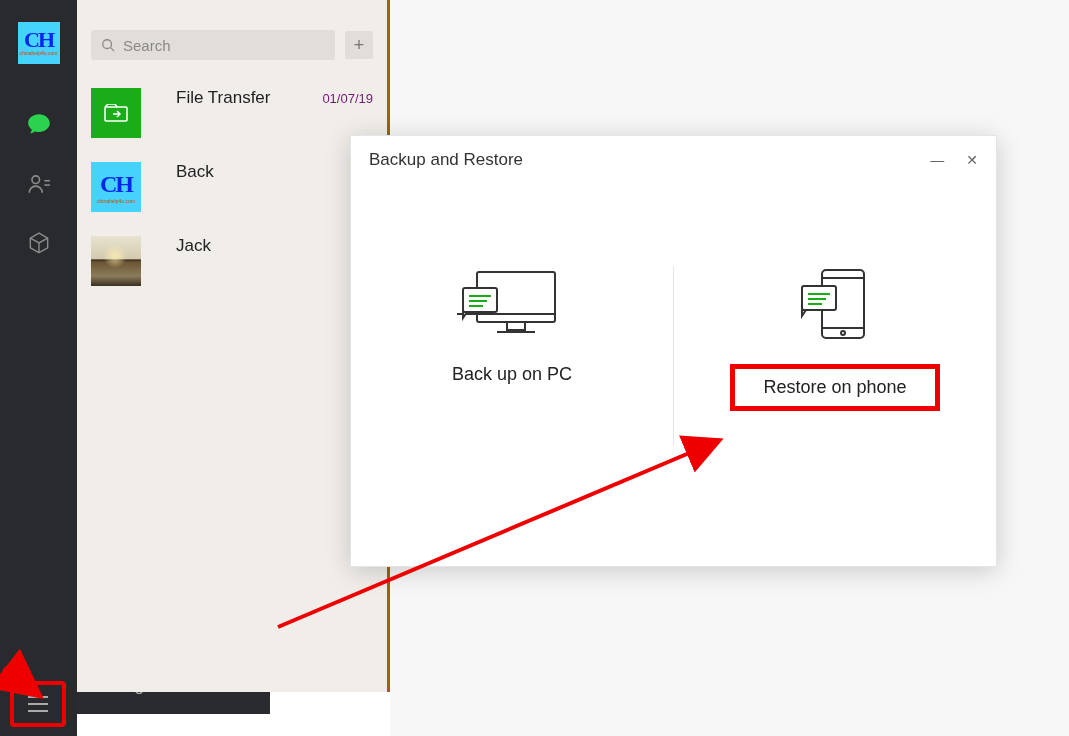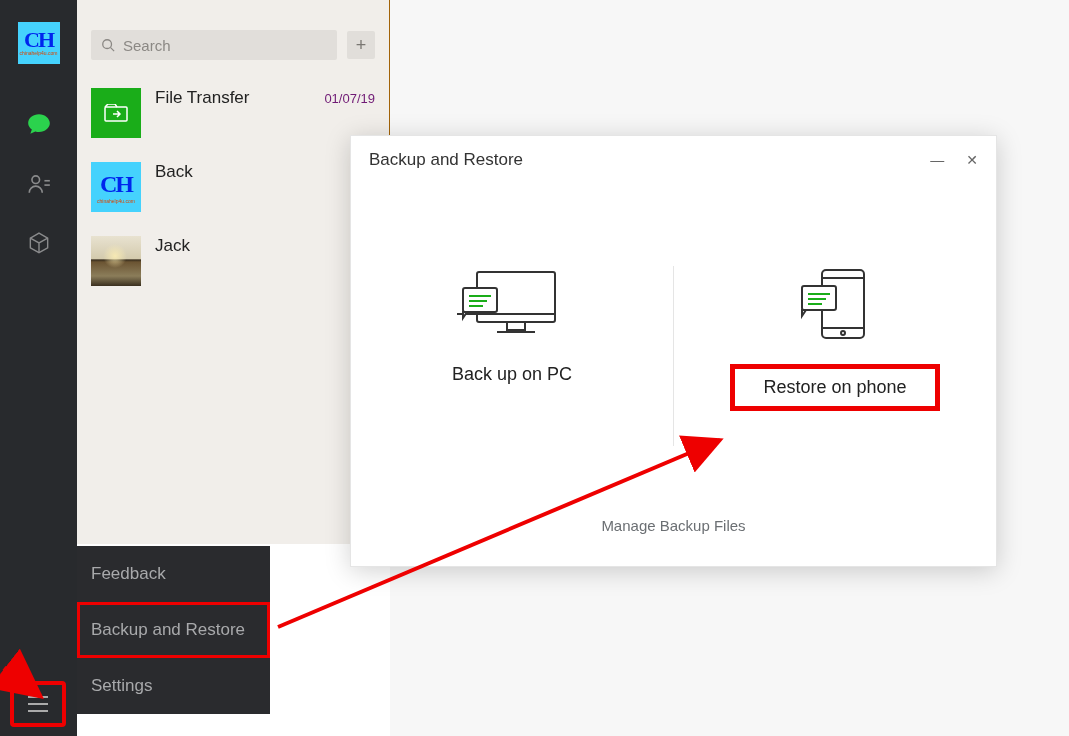--- a/index.html
+++ b/index.html
@@ -41,29 +41,29 @@
   .hamburger-wrap svg { width: 24px; height: 22px; color: #aaa; }
 
   .popup-menu {
     position: absolute; left: 77px; bottom: 22px; width: 193px;
     background: #2a2b2e;
   }
   .popup-item { height: 56px; display: flex; align-items: center; padding: 0 14px; color: #a8a9ab; font-size: 17px; cursor: pointer; }
   .popup-item.highlight { outline: 3px solid #e00; outline-offset: -3px; }
 
   .chatlist {
-    position: absolute; left: 77px; top: 0; width: 313px; height: 544px;
-    background: #f1eeea; border-right: 1px solid #a16207;
+    position: absolute; left: 77px; top: 0; width: 313px; height: 692px;
+    background: #f1eeea; border-right: 3px solid #a16207;
   }
   .search-row { display: flex; align-items: center; gap: 10px; padding: 30px 14px 16px; }
   .search-box { flex: 1; height: 30px; background: #e1deda; border-radius: 2px; display: flex; align-items: center; padding: 0 10px; color: #8b8884; font-size: 15px; }
   .search-box svg { width: 14px; height: 14px; margin-right: 8px; }
   .plus-btn { width: 28px; height: 28px; background: #e1deda; border-radius: 2px; display: flex; align-items: center; justify-content: center; color: #7a7773; font-size: 18px; cursor: pointer; }
 
-  .chat-item { display: flex; padding: 12px 14px; align-items: flex-start; cursor: pointer; }
+  .chat-item { display: flex; padding: 12px 14px; align-items: flex-start; cursor: pointer; gap: 21px; }
   .chat-avatar { width: 50px; height: 50px; flex-shrink: 0; margin-right: 14px; }
   .chat-avatar.ft { background: #1aad19; display: flex; align-items: center; justify-content: center; }
   .chat-avatar.ft svg { width: 24px; height: 18px; color: #fff; }
   .chat-avatar.jack { background: #45d2fd; display: flex; flex-direction: column; align-items: center; justify-content: center; color: #0026ed; }
   .chat-avatar.jack .top { font-size: 24px; font-weight: 900; font-family: Georgia, serif; letter-spacing: -2px; }
   .chat-avatar.jack .bot { font-size: 5px; color: #d40; }
   .chat-avatar.mike { background: linear-gradient(180deg, #e8e2d0 0%, #d4cbae 45%, #3a2f1f 48%, #6b5432 52%, #8b7d5a 80%, #3a2f1f 100%); position: relative; }
   .chat-avatar.mike::after { content: ""; position: absolute; top:0;left:0;right:0;bottom:0; background: radial-gradient(circle at 48% 40%, rgba(255,240,180,0.8) 0%, transparent 30%); }
   .chat-body { flex: 1; }
   .chat-title-row { display: flex; justify-content: space-between; align-items: baseline; }
@@ -239,21 +239,20 @@
           <line x1="28" y1="28" x2="50" y2="28" stroke="#1aad19" stroke-width="2"></line>
           <line x1="28" y1="33" x2="46" y2="33" stroke="#1aad19" stroke-width="2"></line>
           <line x1="28" y1="38" x2="42" y2="38" stroke="#1aad19" stroke-width="2"></line>
           <path d="M26 44l-4 6v-6z" fill="#fff"></path>
         </svg>
       </div>
       <span class="opt-label">Restore on phone</span>
     </div>
   </div>
 
-  <div class="manage">Manage Backup Files</div>
 </div>
 
 <svg class="arrow-svg" style="left:0;top:0" width="1069" height="736">
   <defs>
     <marker id="ah" markerWidth="12" markerHeight="12" refX="9" refY="5" orient="auto">
       <path d="M0,0 L10,5 L0,10 z" fill="#e00"></path>
     </marker>
   </defs>
   <line x1="278" y1="627" x2="720" y2="440" stroke="#e00" stroke-width="4" marker-end="url(#ah)"></line>
   <line x1="4" y1="668" x2="40" y2="696" stroke="#e00" stroke-width="5" marker-end="url(#ah)"></line>

